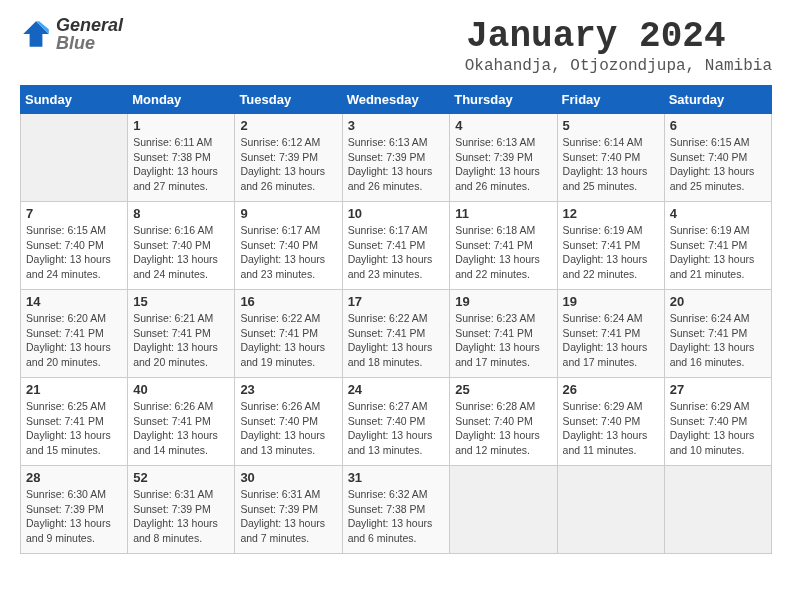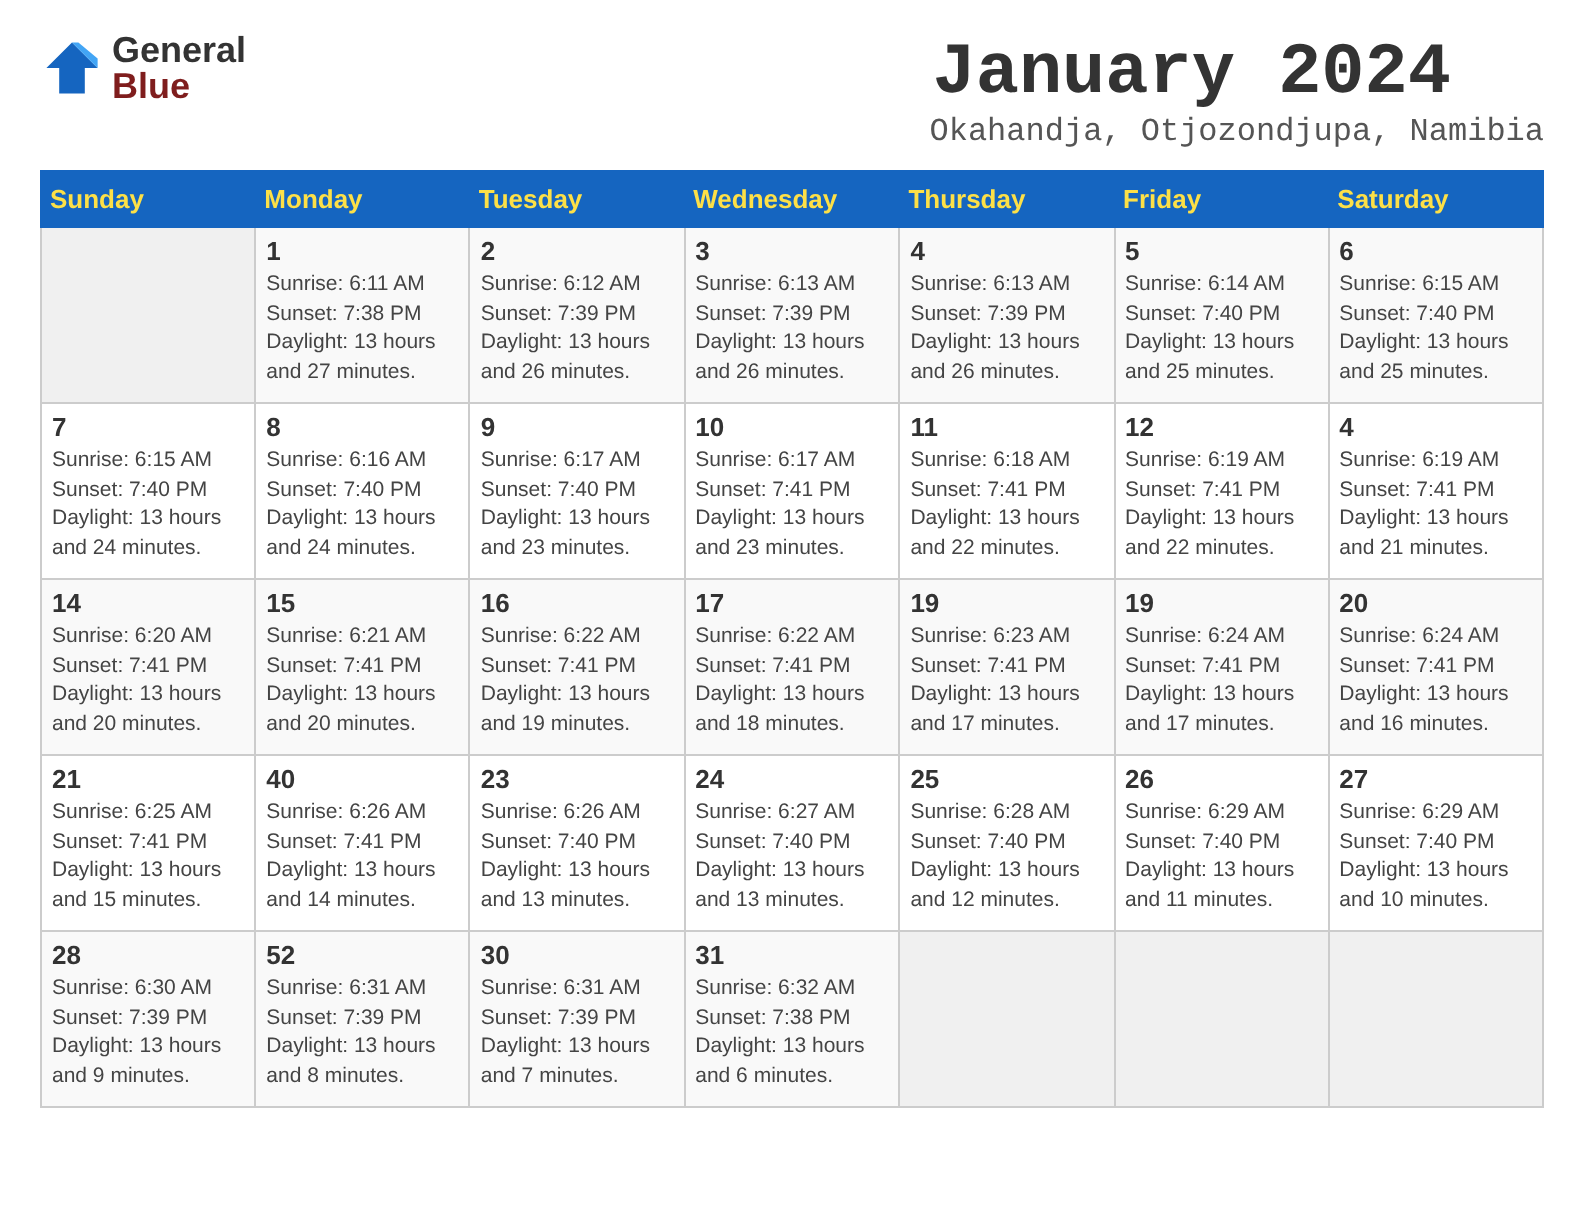--- a/index.html
+++ b/index.html
@@ -13,30 +13,31 @@
     .header {
       display: flex;
       justify-content: space-between;
       align-items: flex-start;
       margin-bottom: 10px;
     }
     .logo {
       display: flex;
       align-items: center;
       gap: 4px;
+      font-style: italic;
     }
     .logo-text {
       display: flex;
       flex-direction: column;
       font-size: 18px;
       font-weight: bold;
       line-height: 1;
     }
     .logo-general { color: #333; }
-    .logo-blue { color: #7f1d1d; }
+    .logo-blue { color: #737373; }
     .logo-icon {
       width: 32px;
       height: 32px;
     }
     .title-block {
       text-align: center;
       font-family: Liberation Mono, monospace;
     }
     .month-title {
       font-size: 36px;
@@ -48,21 +49,21 @@
       color: #555;
       margin-left: 45px;
     }
     .calendar {
       width: 100%;
       border-collapse: collapse;
       font-size: 11px;
     }
     .calendar thead th {
       background: #1565c0;
-      color: #fde047;
+      color: #ffffff;
       padding: 6px 4px;
       text-align: left;
       font-size: 13px;
       font-weight: bold;
       border: 1px solid #1565c0;
     }
     .calendar tbody td {
       vertical-align: top;
       border: 1px solid #ccc;
       padding: 4px 5px;

